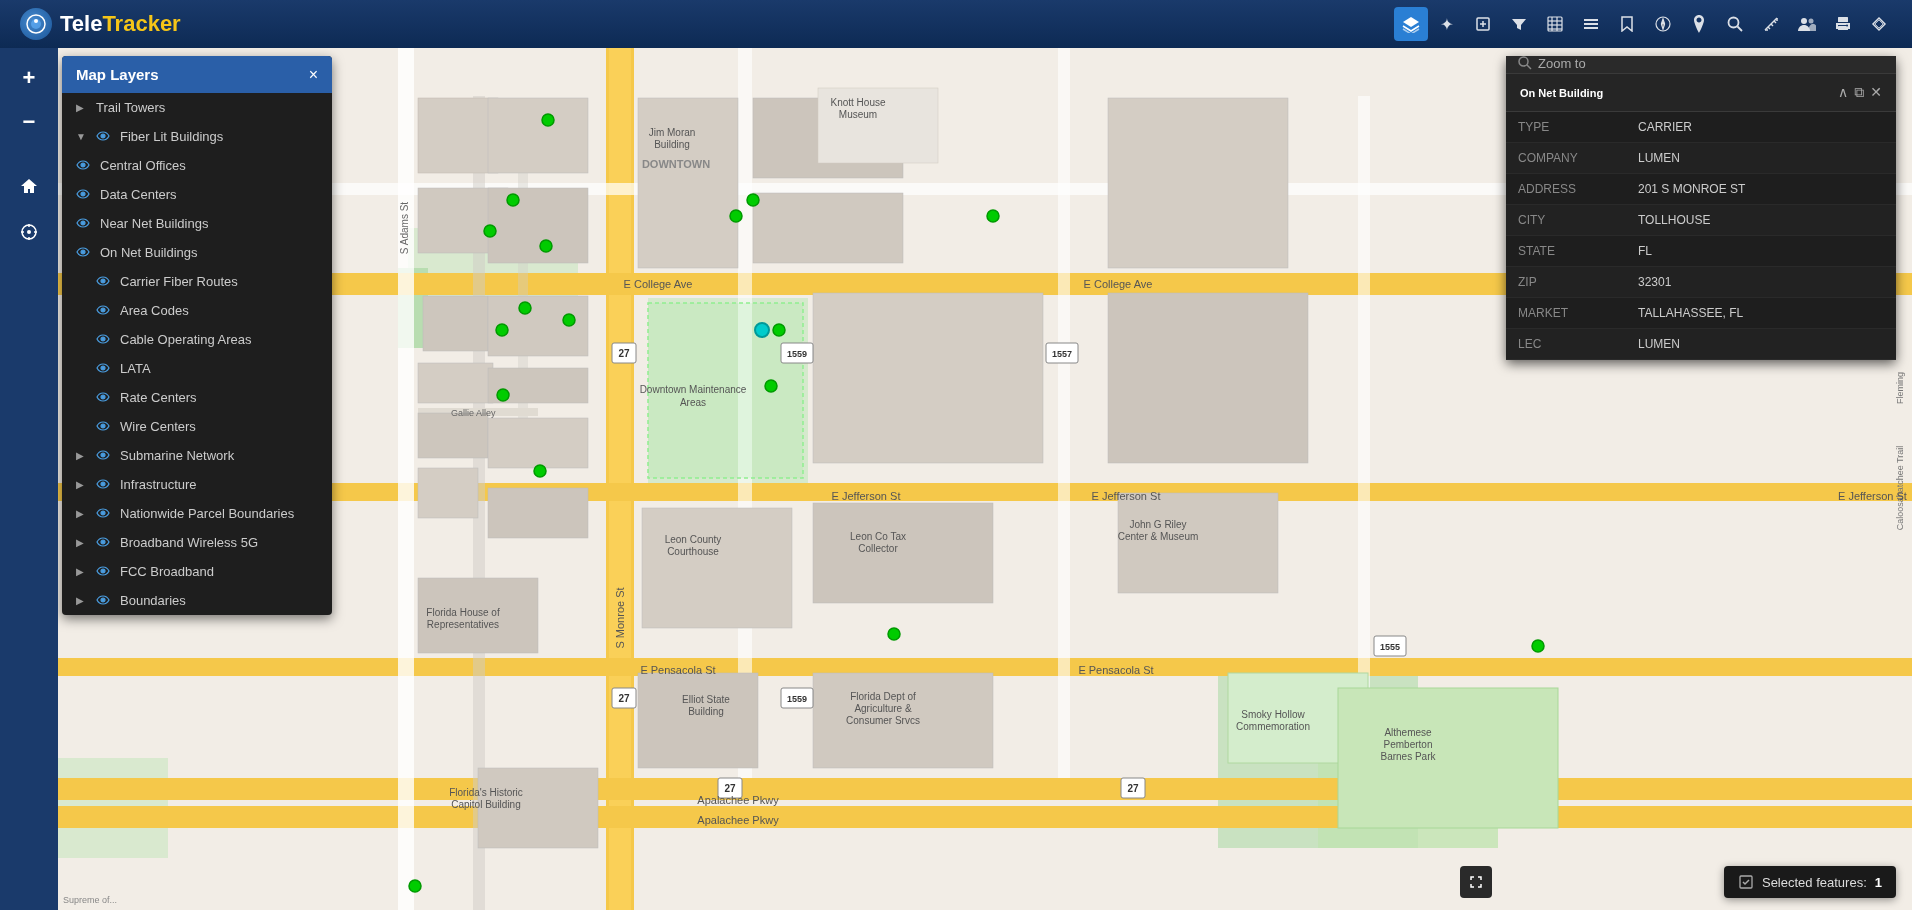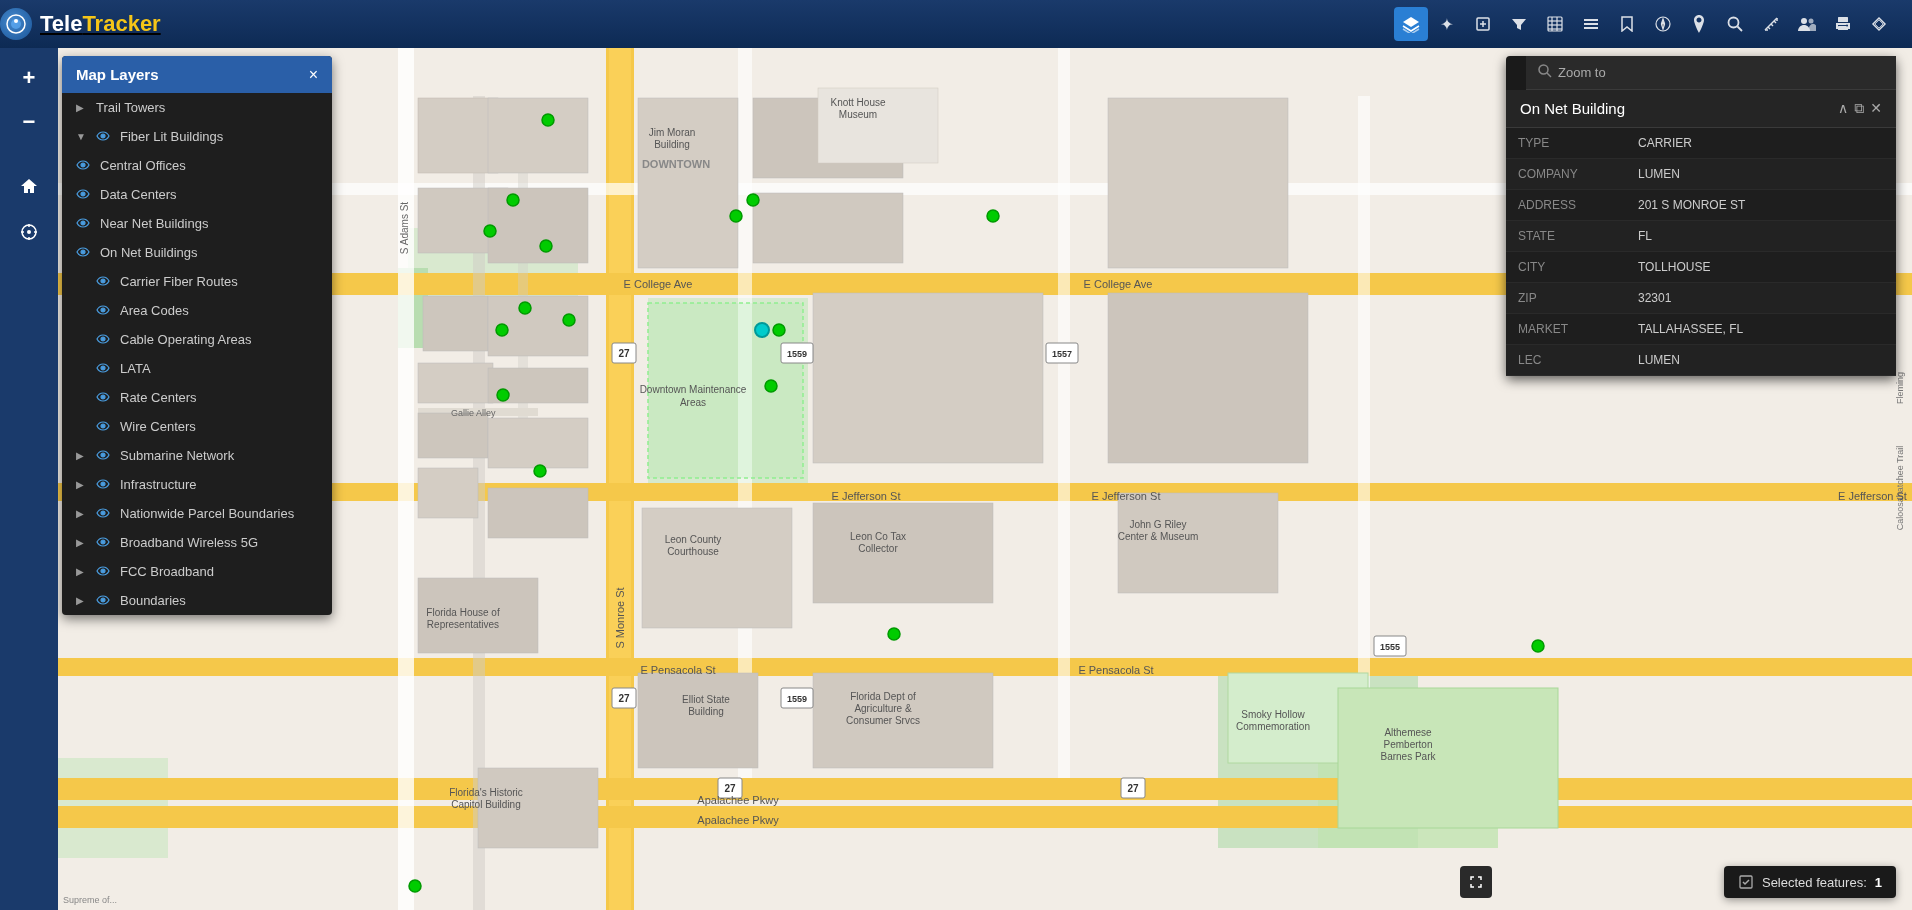--- a/index.html
+++ b/index.html
@@ -5,21 +5,21 @@
     * { box-sizing: border-box; margin: 0; padding: 0; }
     body { font-family: Arial, sans-serif; width: 1912px; height: 910px; overflow: hidden; background: #e8e0d8; }
 
     
     .top-nav {
       position: absolute; top: 0; left: 0; right: 0; height: 48px;
       background: linear-gradient(180deg, #1a3a6b 0%, #0d2a54 100%);
       display: flex; align-items: center; z-index: 100;
     }
     .nav-logo-area {
-      display: flex; align-items: center; padding: 0 0; gap: 8px; text-decoration: underline;
+      display: flex; align-items: center; padding: 0 20px; gap: 8px;
     }
     .nav-circle-icon {
       width: 32px; height: 32px; border-radius: 50%;
       background: radial-gradient(circle at 40% 40%, #4488cc, #1a5599);
       display: flex; align-items: center; justify-content: center;
       color: white; font-size: 14px; font-weight: bold;
     }
     .nav-logo-text {
       font-size: 22px; font-weight: bold;
     }
@@ -83,33 +83,32 @@
       background: #f0ece4; overflow: hidden;
     }
 
     
     .info-panel {
       position: absolute; top: 56px; right: 16px; width: 390px;
       background: #1a1a1a; z-index: 85; border-radius: 4px;
       box-shadow: 0 4px 12px rgba(0,0,0,0.6);
     }
     .info-search-bar {
-      background: #2a2a2a; padding: 8px 12px;
-      display: flex; align-items: center; gap: 6px;
+      background: #2a2a2a; padding: 0 12px;
+      display: flex; align-items: flex-start; gap: 6px;
       border-bottom: 1px solid #3a3a3a;
-      margin-left: 20px;
     }
     .info-search-icon { color: #888; font-size: 14px; }
     .info-search-text { color: #aaa; font-size: 13px; }
     .info-header {
       background: #252525; padding: 10px 14px;
       display: flex; align-items: center; justify-content: space-between;
       border-bottom: 1px solid #3a3a3a;
     }
-    .info-title { color: white; font-size: 15px; font-weight: normal; }
+    .info-title { color: white; font-size: 11px; font-weight: bold; }
     .info-controls { display: flex; gap: 6px; }
     .info-ctrl-btn { color: #aaa; font-size: 14px; cursor: pointer; }
     .info-table { width: 100%; }
     .info-row {
       display: flex; border-bottom: 1px solid #2a2a2a;
     }
     .info-row:nth-child(odd) { background: #1e1e1e; }
     .info-row:nth-child(even) { background: #222222; }
     .info-key {
       padding: 8px 12px; color: #888; font-size: 12px;
@@ -675,26 +674,26 @@
       </div>
       <div class="info-row">
         <div class="info-key">COMPANY</div>
         <div class="info-val">LUMEN</div>
       </div>
       <div class="info-row">
         <div class="info-key">ADDRESS</div>
         <div class="info-val">201 S MONROE ST</div>
       </div>
       <div class="info-row">
+        <div class="info-key">CITY</div>
+        <div class="info-val">TOLLHOUSE</div>
+      </div>
+      <div class="info-row">
         <div class="info-key">STATE</div>
         <div class="info-val">FL</div>
-      </div>
-      <div class="info-row">
-        <div class="info-key">CITY</div>
-        <div class="info-val">TOLLHOUSE</div>
       </div>
       <div class="info-row">
         <div class="info-key">ZIP</div>
         <div class="info-val">32301</div>
       </div>
       <div class="info-row">
         <div class="info-key">MARKET</div>
         <div class="info-val">TALLAHASSEE, FL</div>
       </div>
       <div class="info-row">

